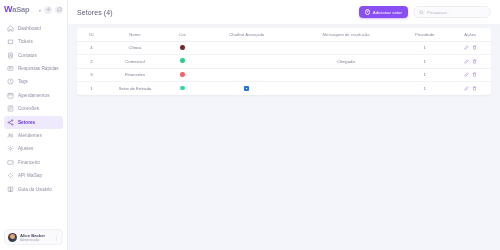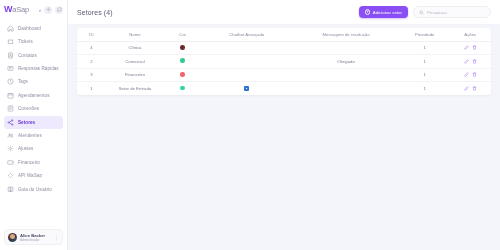--- a/index.html
+++ b/index.html
@@ -27,21 +27,21 @@
     gap: 3px;
   }
   .logo {
     display: flex; align-items: center;
     font-size: 7.5px; font-weight: 700;
     letter-spacing: -0.2px;
     color: #6a35d6;
     white-space: nowrap;
   }
   .logo .lg-w { color: #7b3ff2; font-size: 9px; line-height: 1; }
-  .logo .lg-rest { color: #8a8aa3; font-weight: 400; }
+  .logo .lg-rest { color: #8a8aa3; font-weight: 700; }
   .sb-top-icons { display: flex; align-items: center; gap: 3px; margin-left: auto; }
   .chev { color: #7b3ff2; font-size: 6px; line-height: 1; }
   .ic-circle {
     width: 8px; height: 8px; border-radius: 50%;
     background: #f0f0f6;
     display: flex; align-items: center; justify-content: center;
   }
 
   .sb-menu {
     flex: 1;

